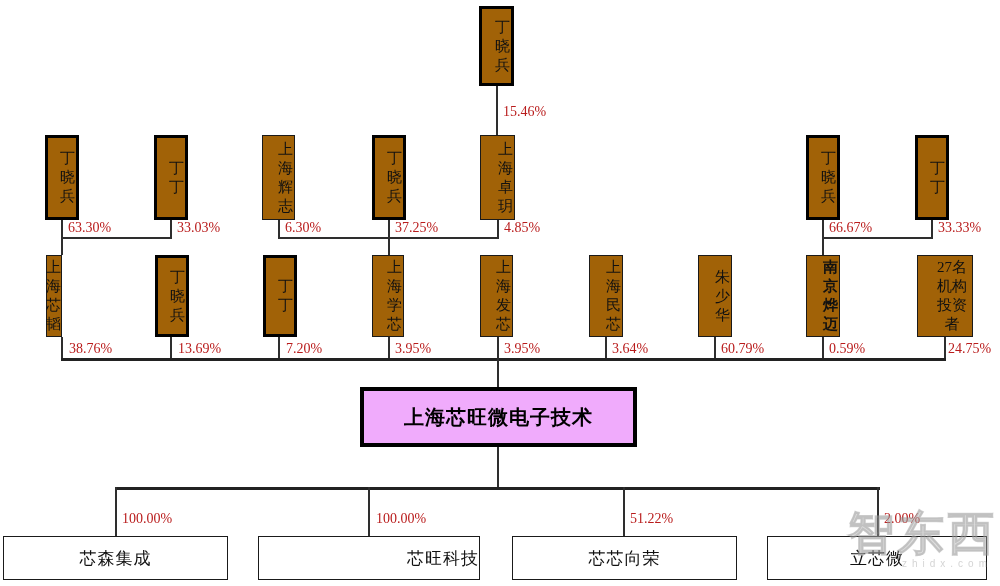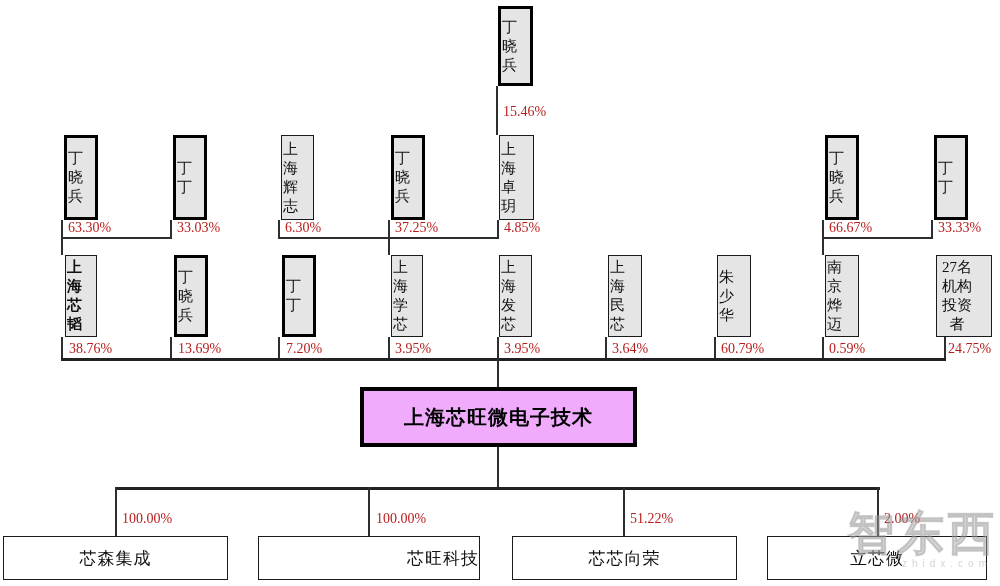--- a/index.html
+++ b/index.html
@@ -10,27 +10,26 @@
   #canvas {
     position: relative;
     width: 1000px;
     height: 586px;
     background: #ffffff;
     overflow: hidden;
   }
   
   .vbox {
     position: absolute;
-    background: #e5e5e5;
+    background: #a16207;
     border: 1.5px solid #1a1a1a;
     display: flex;
     align-items: center;
-    justify-content: flex-start;
+    justify-content: flex-end;
     z-index: 2;
-    margin-left: 19px;
   }
   .vbox.emph { border: 3.5px solid #000000; }
   .vtxt {
     width: 17px;
     font-size: 15px;
     line-height: 19px;
     color: #111;
     text-align: center;
     word-break: break-all;
   }
@@ -157,42 +156,42 @@
   <div class="vline" style="left:822px; top:237px; height:18px;"></div>
 
   <div class="pct" style="left:68px;  top:220px;">63.30%</div>
   <div class="pct" style="left:177px; top:220px;">33.03%</div>
   <div class="pct" style="left:285px; top:220px;">6.30%</div>
   <div class="pct" style="left:395px; top:220px;">37.25%</div>
   <div class="pct" style="left:504px; top:220px;">4.85%</div>
   <div class="pct" style="left:829px; top:220px;">66.67%</div>
   <div class="pct" style="left:938px; top:220px;">33.33%</div>
 
-  <div class="vbox" style="left:46px; top:255px; width:32px; height:82px;font-weight:bold;">
+  <div class="vbox" style="left:46px; top:255px; width:16px; height:82px;">
     <div class="vtxt">上海芯韬</div>
   </div>
   <div class="vbox emph" style="left:155px; top:255px; width:34px; height:82px;">
     <div class="vtxt">丁晓兵</div>
   </div>
   <div class="vbox emph" style="left:263px; top:255px; width:34px; height:82px;">
     <div class="vtxt">丁丁</div>
   </div>
   <div class="vbox" style="left:372px; top:255px; width:32px; height:82px;">
     <div class="vtxt">上海学芯</div>
   </div>
   <div class="vbox" style="left:480px; top:255px; width:33px; height:82px;">
     <div class="vtxt">上海发芯</div>
   </div>
   <div class="vbox" style="left:589px; top:255px; width:34px; height:82px;">
     <div class="vtxt">上海民芯</div>
   </div>
   <div class="vbox" style="left:698px; top:255px; width:34px; height:82px;">
     <div class="vtxt">朱少华</div>
   </div>
-  <div class="vbox" style="left:806px; top:255px; width:34px; height:82px;">
+  <div class="vbox" style="left:806px; top:255px; width:34px; height:82px;font-weight:bold;">
     <div class="vtxt">南京烨迈</div>
   </div>
   <div class="vbox" style="left:917px; top:255px; width:56px; height:82px;">
     <div class="vtxt wide">27名机构投资者</div>
   </div>
 
   <div class="vline" style="left:61px;  top:337px; height:23px;"></div>
   <div class="vline" style="left:170px; top:337px; height:23px;"></div>
   <div class="vline" style="left:278px; top:337px; height:23px;"></div>
   <div class="vline" style="left:388px; top:337px; height:23px;"></div>

